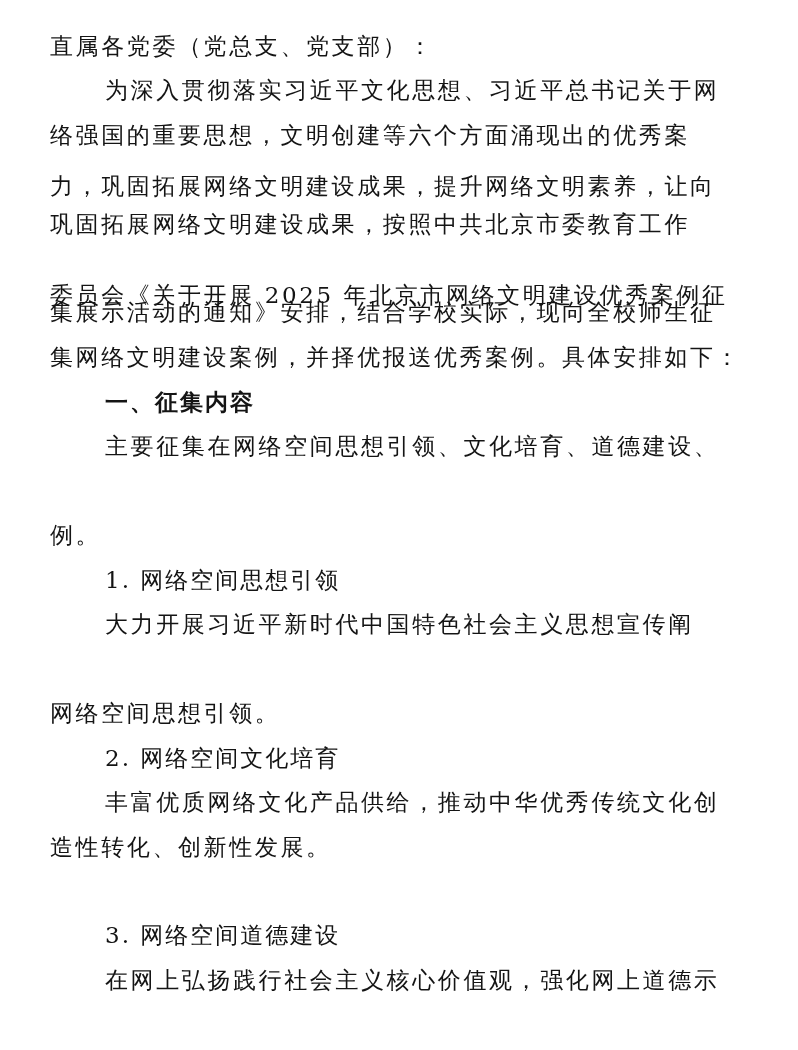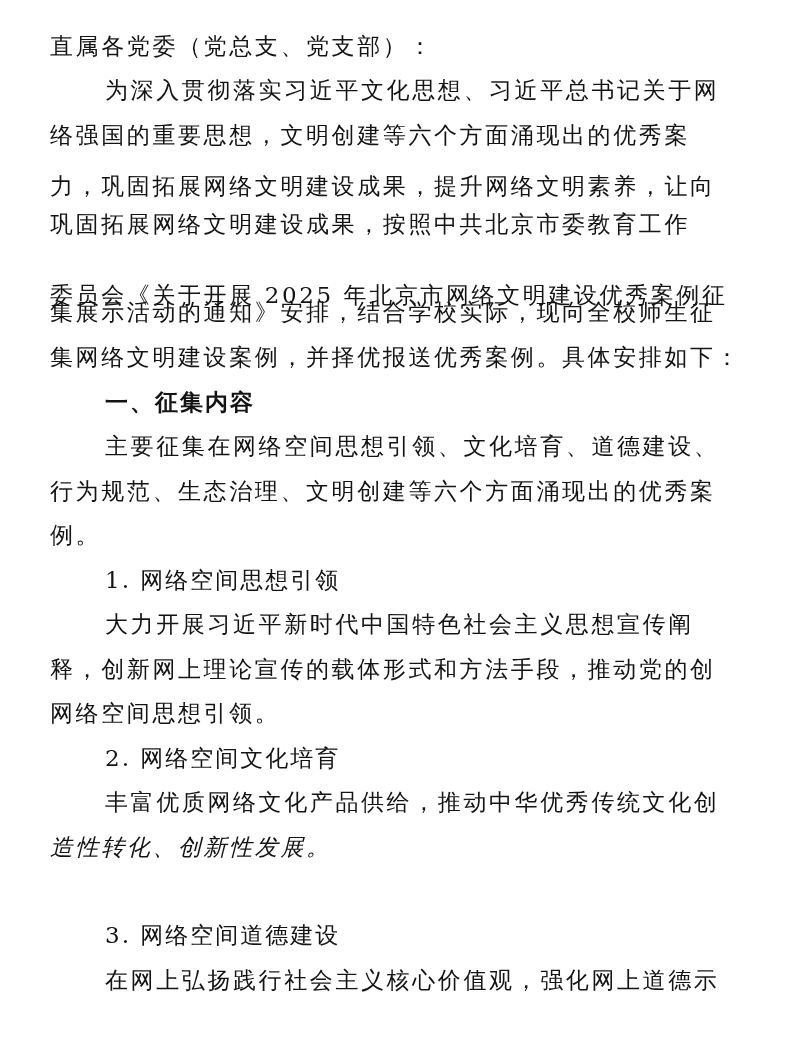--- a/index.html
+++ b/index.html
@@ -53,28 +53,26 @@
   <div class="line" style="top:113px;">络强国的重要思想，文明创建等六个方面涌现出的优秀案</div>
   <div class="line" style="top:164px;">力，巩固拓展网络文明建设成果，提升网络文明素养，让向</div>
   <div class="line" style="top:202px;">巩固拓展网络文明建设成果，按照中共北京市委教育工作</div>
   <div class="line" style="top:246px;margin-top:27px;">委员会《关于开展 2025 年北京市网络文明建设优秀案例征</div>
   <div class="line" style="top:290px;">集展示活动的通知》安排，结合学校实际，现向全校师生征</div>
   <div class="line" style="top:335px;">集网络文明建设案例，并择优报送优秀案例。具体安排如下：</div>
 
   <div class="line indent heading" style="top:380px;">一、征集内容</div>
 
   <div class="line indent" style="top:424px;">主要征集在网络空间思想引领、文化培育、道德建设、</div>
-  <div class="line" style="top:469px;">行为规范、生态治理、文明创建等六个方面涌现出的优秀案</div>
   <div class="line" style="top:513px;">例。</div>
 
   <div class="line indent numbered" style="top:558px;">1. 网络空间思想引领</div>
   <div class="line indent" style="top:602px;">大力开展习近平新时代中国特色社会主义思想宣传阐</div>
-  <div class="line" style="top:647px;">释，创新网上理论宣传的载体形式和方法手段，推动党的创</div>
   <div class="line" style="top:691px;">网络空间思想引领。</div>
 
   <div class="line indent numbered" style="top:736px;">2. 网络空间文化培育</div>
   <div class="line indent" style="top:780px;">丰富优质网络文化产品供给，推动中华优秀传统文化创</div>
-  <div class="line" style="top:825px;font-style:italic;">造性转化、创新性发展。</div>
+  <div class="line" style="top:825px;">造性转化、创新性发展。</div>
 
   <div class="line indent numbered" style="top:913px;">3. 网络空间道德建设</div>
   <div class="line indent" style="top:958px;">在网上弘扬践行社会主义核心价值观，强化网上道德示</div>
 
 </div>
 
 </body></html>

